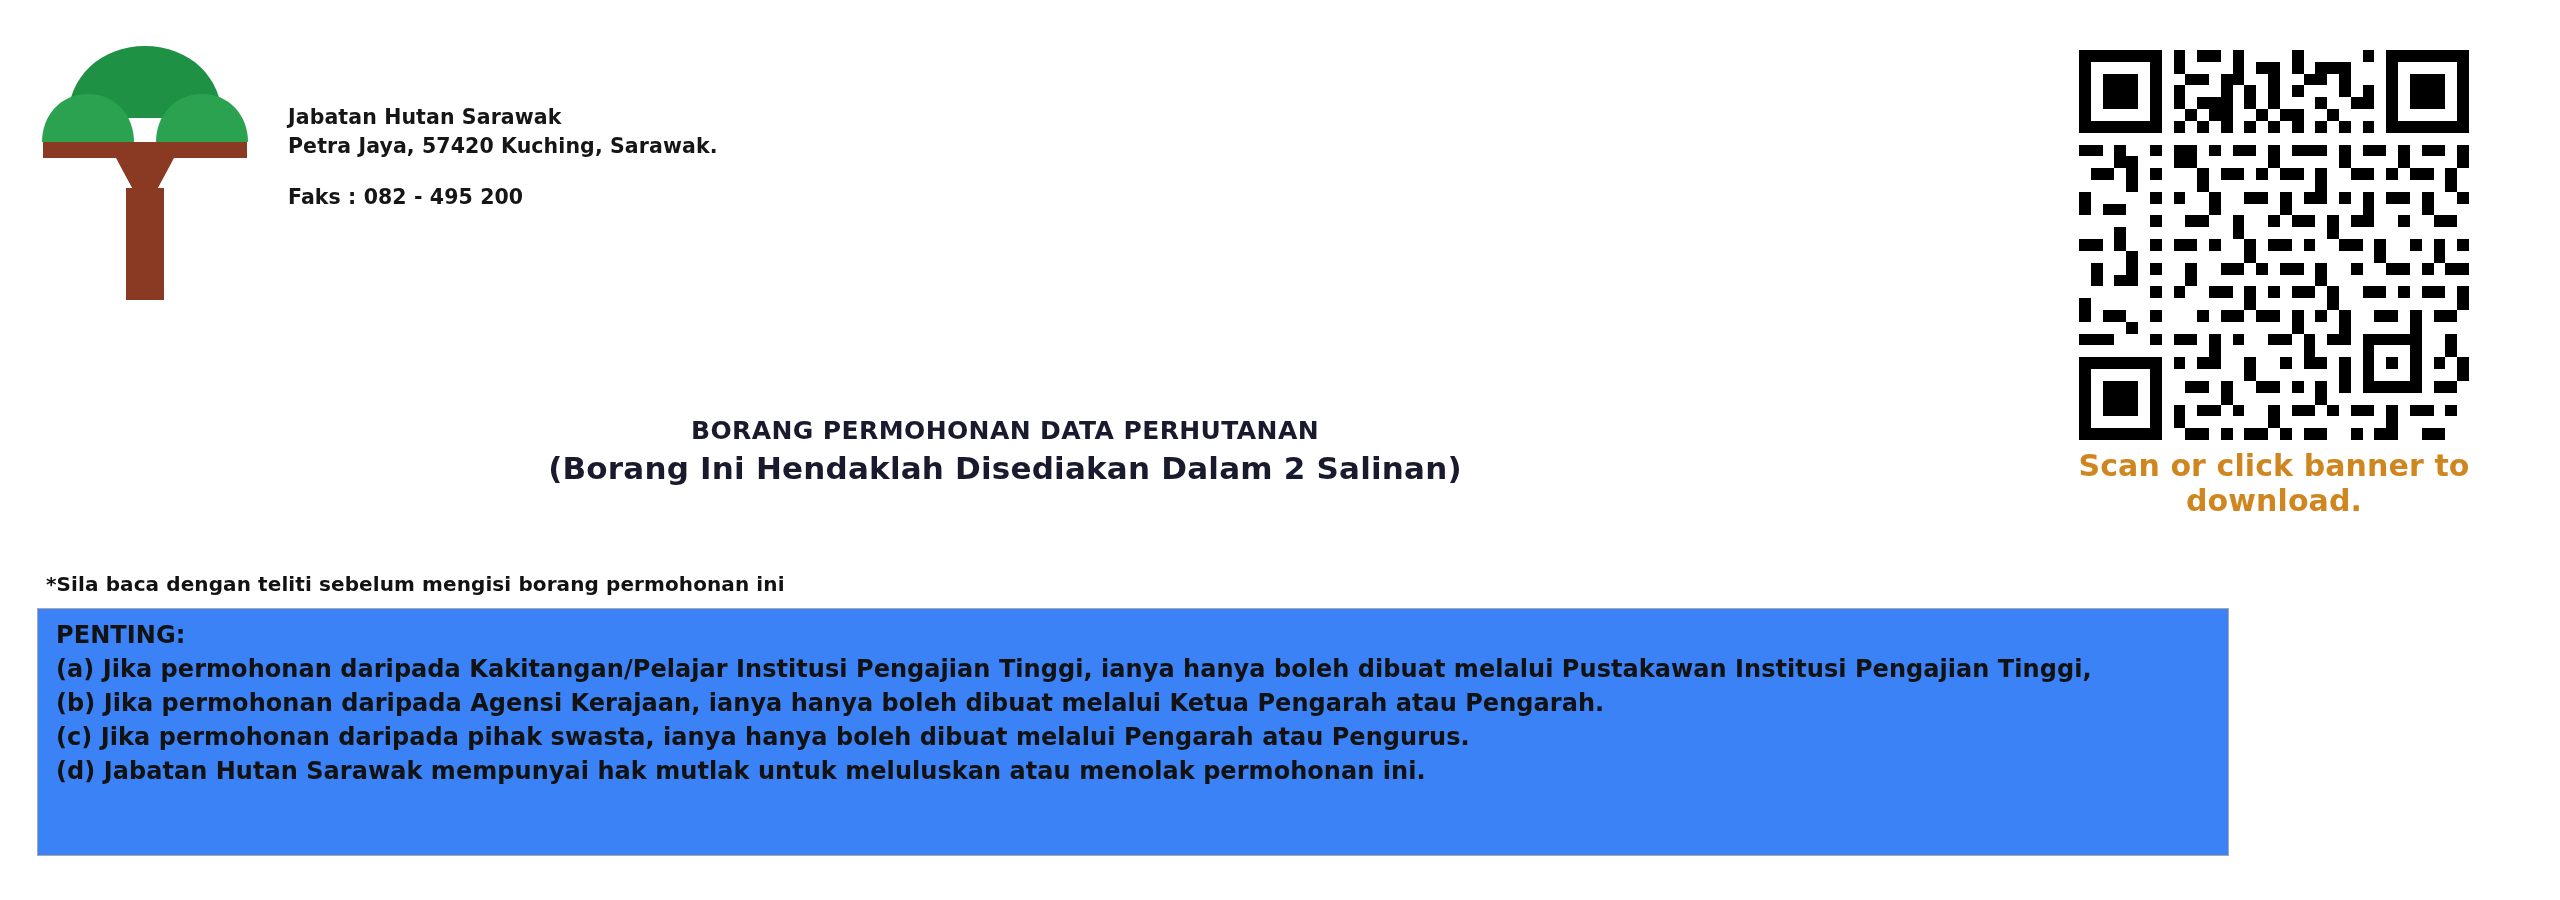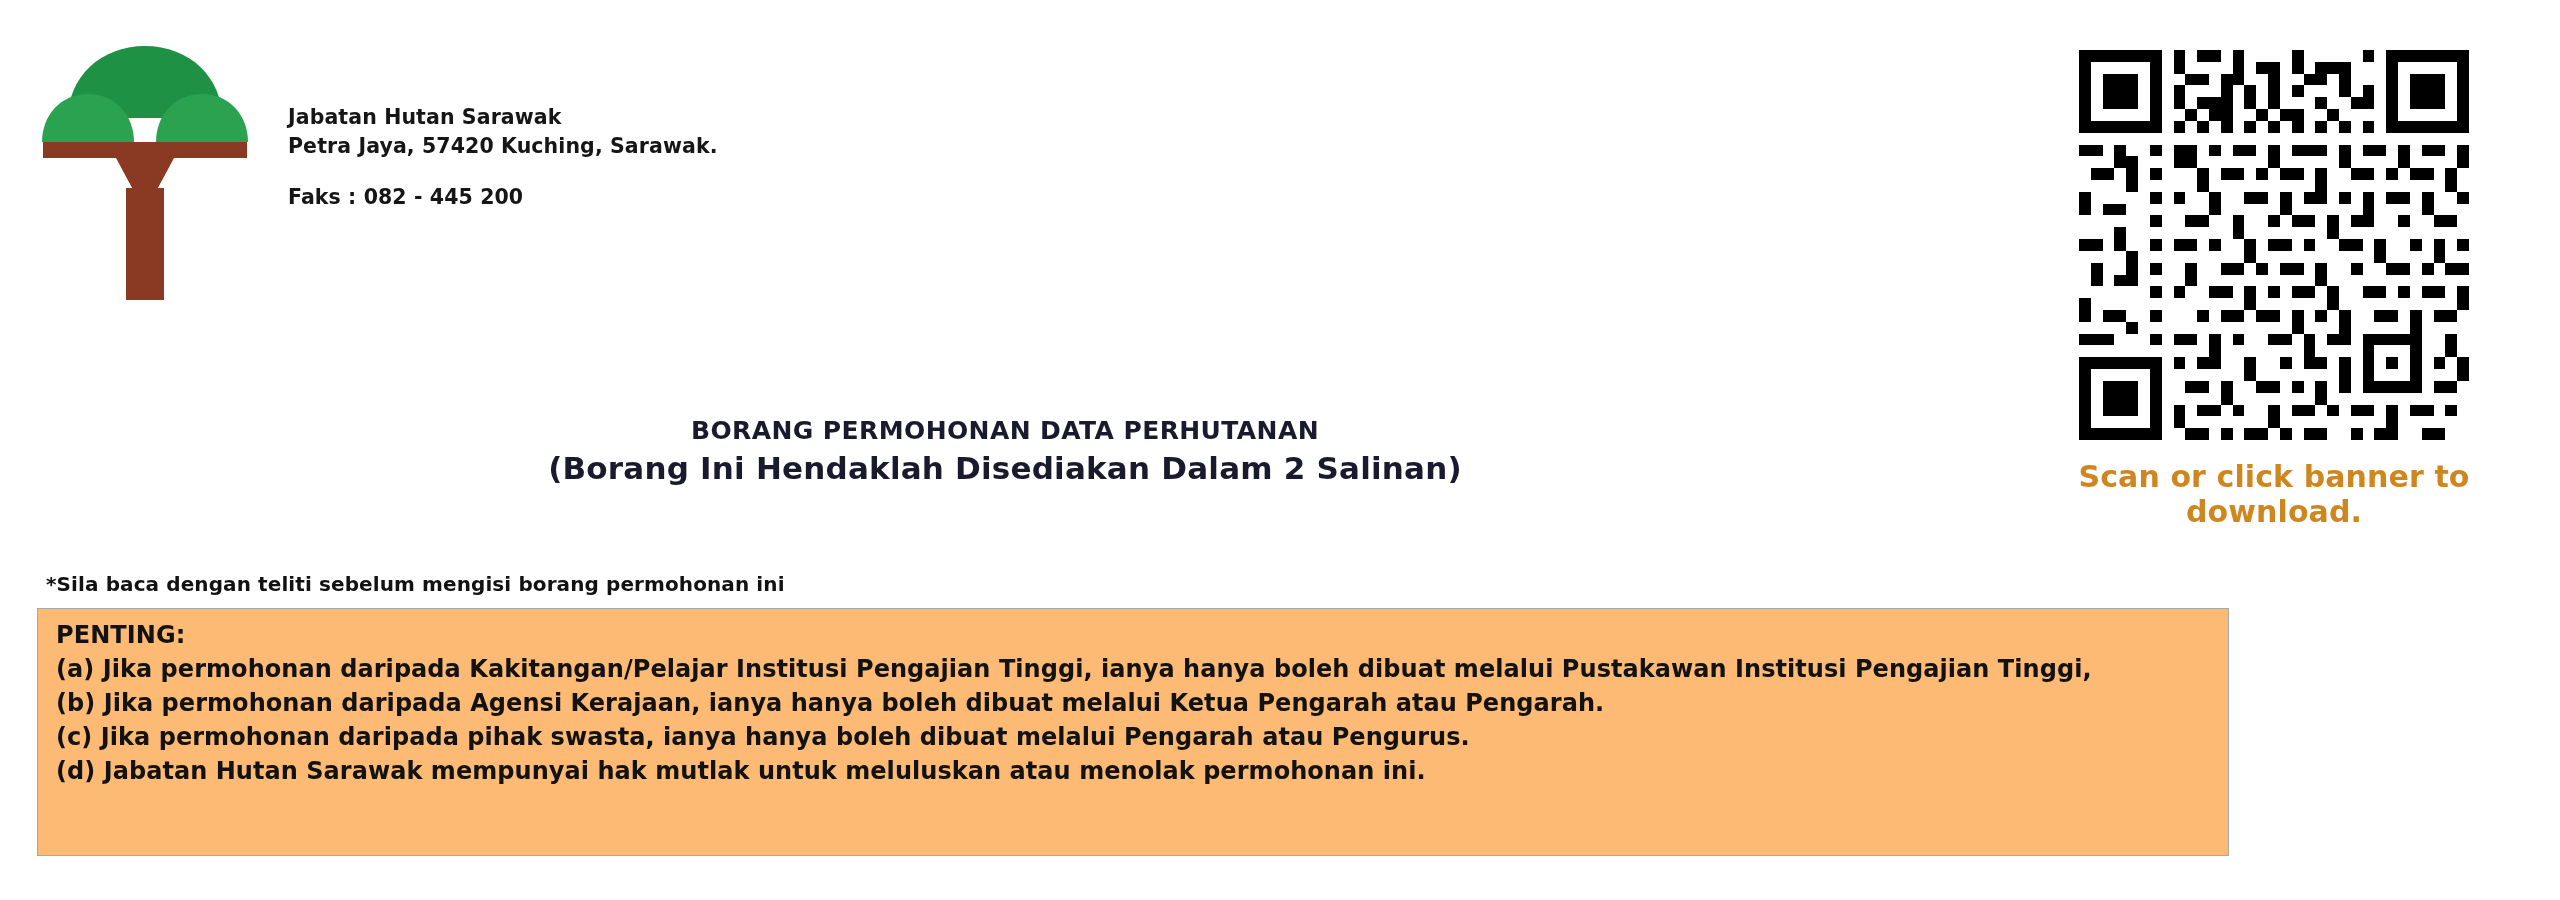--- a/index.html
+++ b/index.html
@@ -62,21 +62,21 @@
     width: 420px;
     text-align: center;
   }
   .qr-code {
     width: 390px;
     height: 390px;
     margin: 0 auto;
     display: block;
   }
   .qr-caption {
-    margin-top: 19px;
+    margin-top: 8px;
     font-size: 30px;
     font-weight: bold;
     color: #d0861f;
     line-height: 1.17;
     letter-spacing: 0.1px;
   }
 
   
   .title-block {
     position: absolute;
@@ -113,21 +113,21 @@
 
   
   .important-box {
     position: absolute;
     left: 37px;
     top: 608px;
     width: 2192px;
     height: 248px;
     border: 1.5px solid #a8a8a8;
     box-sizing: border-box;
-    background: #fdba74;
+    background: #3b82f6;
     padding: 11px 18px 0 18px;
   }
   .important-heading {
     font-size: 24px;
     font-weight: bold;
     color: #121212;
     line-height: 1.33;
     letter-spacing: 0.1px;
   }
   .important-item {
@@ -171,21 +171,21 @@
 
         <path d="M76 120 L92 150 L80 150 L62 120 Z" fill="#ffffff"></path>
         <path d="M134 120 L118 150 L130 150 L148 120 Z" fill="#ffffff"></path>
       </svg>
     </div>
 
     <div class="address-block">
       <div>Jabatan Hutan Sarawak</div>
       <div>Petra Jaya, 57420 Kuching, Sarawak.</div>
       <div class="spacer"></div>
-      <div>Faks : 082 - 445 200</div>
+      <div>Faks : 082 - 495 200</div>
     </div>
 
     <div class="qr-zone">
       <svg class="qr-code" viewBox="0 0 33 33" shape-rendering="crispEdges" xmlns="http://www.w3.org/2000/svg">
         <rect width="33" height="33" fill="#ffffff"></rect>
         <g fill="#000000">
 
           <rect x="0" y="0" width="7" height="1"></rect>
             <rect x="0" y="6" width="7" height="1"></rect>
           <rect x="0" y="0" width="1" height="7"></rect>

